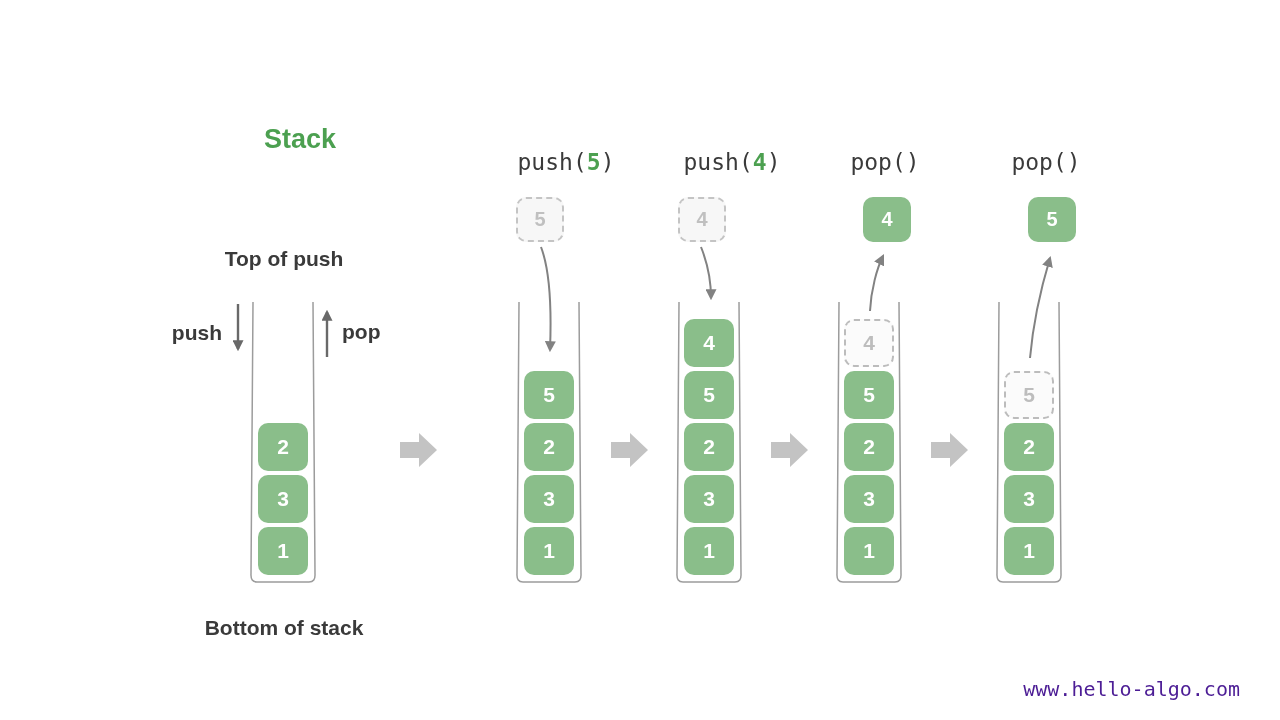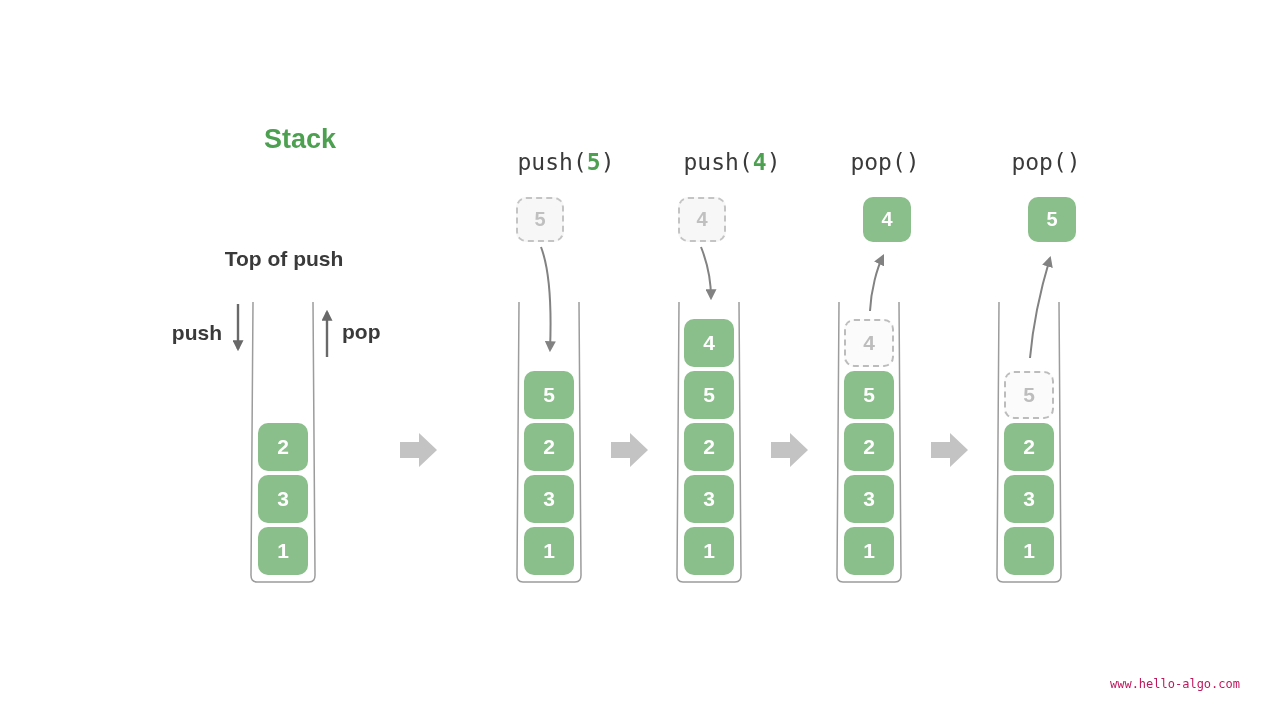--- a/index.html
+++ b/index.html
@@ -46,21 +46,21 @@
   .float-box.ghost { background:#f7f7f7; border:2px dashed #c4c4c4; color:#c0c0c0; }
   .float-box.solid { background:#8abe8a; color:#ffffff; }
 
   .container-path { fill:none; stroke:#9c9c9c; stroke-width:1.5; }
   .curve          { fill:none; stroke:#828282; stroke-width:2; }
   .straight-arrow { fill:none; stroke:#696969; stroke-width:2.4; }
   .block-arrow    { fill:#c3c3c3; }
 
   .watermark {
     position:absolute; left:1240px; top:677px; transform:translateX(-100%);
-    font-family:"DejaVu Sans Mono", monospace; font-size:12px; color:#be185d;
+    font-family:"DejaVu Sans Mono", monospace; font-size:20px; color:#4c1d95;
     white-space:nowrap;
   }
 </style>
 </head>
 <body>
 
 <div class="canvas">
 
   <svg class="layer">
     <defs>
@@ -87,20 +87,21 @@
     <g id="arrows-group">
         <path d="M541,247 C549,268 552,300 550,350" class="curve" marker-end="url(#ah-gray)"></path>
         <path d="M701,247 C707,262 711,278 711,298" class="curve" marker-end="url(#ah-gray)"></path>
         <path d="M870,311 C871,290 877,268 883,256" class="curve" marker-end="url(#ah-gray)"></path>
         <path d="M1030,358 C1033,324 1041,288 1050,258" class="curve" marker-end="url(#ah-gray)"></path>
       </g>
   </svg>
 
   <h1 class="figure-title">Stack</h1>
   <div class="side-label top-label">Top of push</div>
+  <div class="side-label bottom-label">Bottom of stack</div>
   <div class="side-label push-label">push</div>
   <div class="side-label pop-label">pop</div>
 
   <div id="states-layer">
       <div class="cell" style="left: 258px; top: 423px;">
         <span>2</span>
       </div>
       <div class="cell" style="left: 258px; top: 475px;">
         <span>3</span>
       </div>

